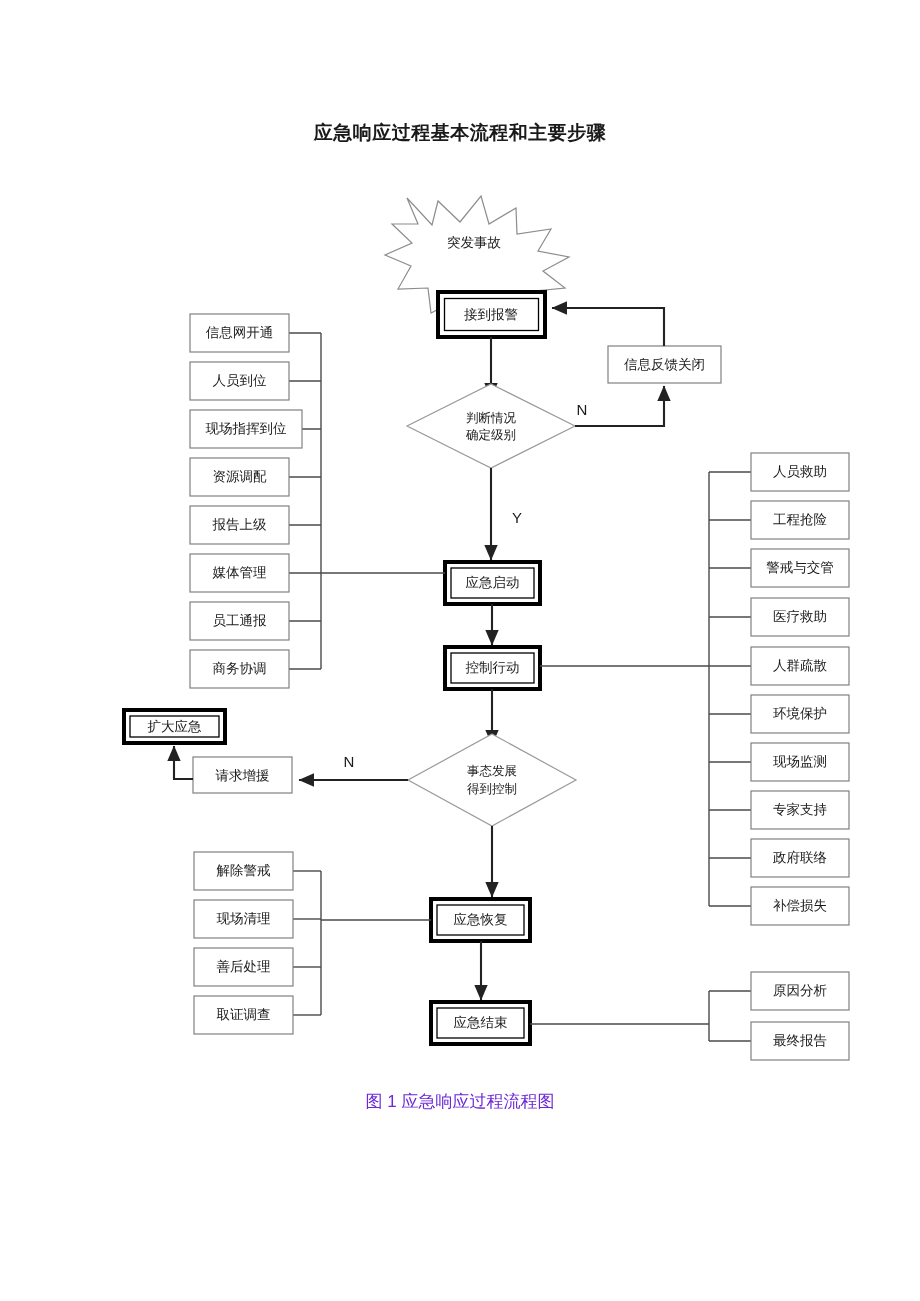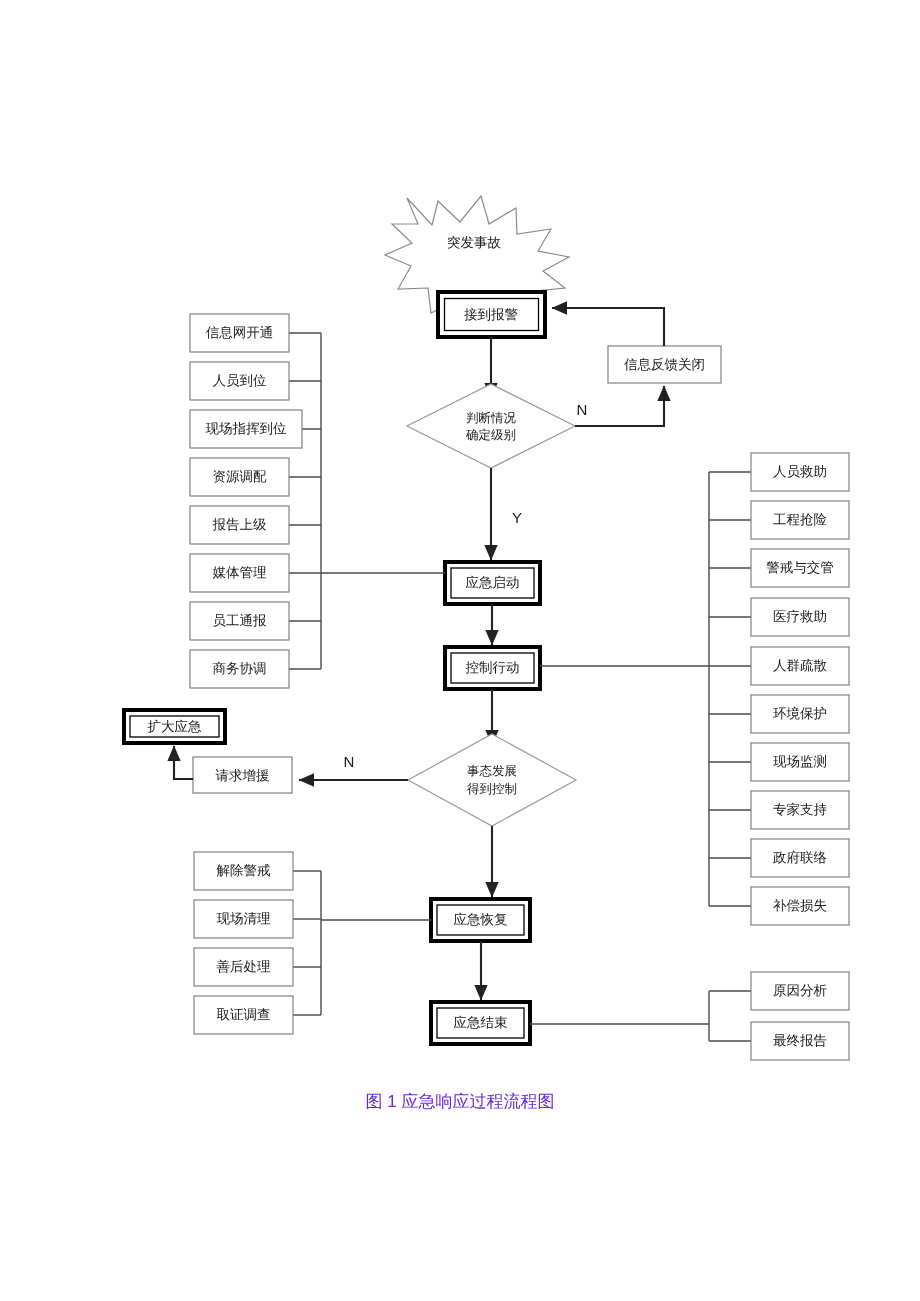--- a/index.html
+++ b/index.html
@@ -61,20 +61,21 @@
   }
   text.lbl { font-size: 13.5px; text-anchor: middle; dominant-baseline: middle; }
   text.lbl-sm { font-size: 12.5px; text-anchor: middle; dominant-baseline: middle; }
   text.branch { font-size: 15px; text-anchor: middle; dominant-baseline: middle; fill:#1a1a1a; }
 </style>
 </head>
 <body>
 
 <div id="page">
 
+  <div class="title">应急响应过程基本流程和主要步骤</div>
 
   <svg id="flow" viewBox="0 0 920 1301">
     <defs>
       <marker id="ah" markerWidth="9" markerHeight="9" refX="7.2" refY="3.2" orient="auto">
         <path d="M0,0 L7.4,3.2 L0,6.4 z" fill="#222222"></path>
       </marker>
       <marker id="ahs" markerWidth="9" markerHeight="9" refX="7.2" refY="3.2" orient="auto">
         <path d="M0,0 L7.4,3.2 L0,6.4 z" fill="#3a3a3a"></path>
       </marker>
     </defs>

